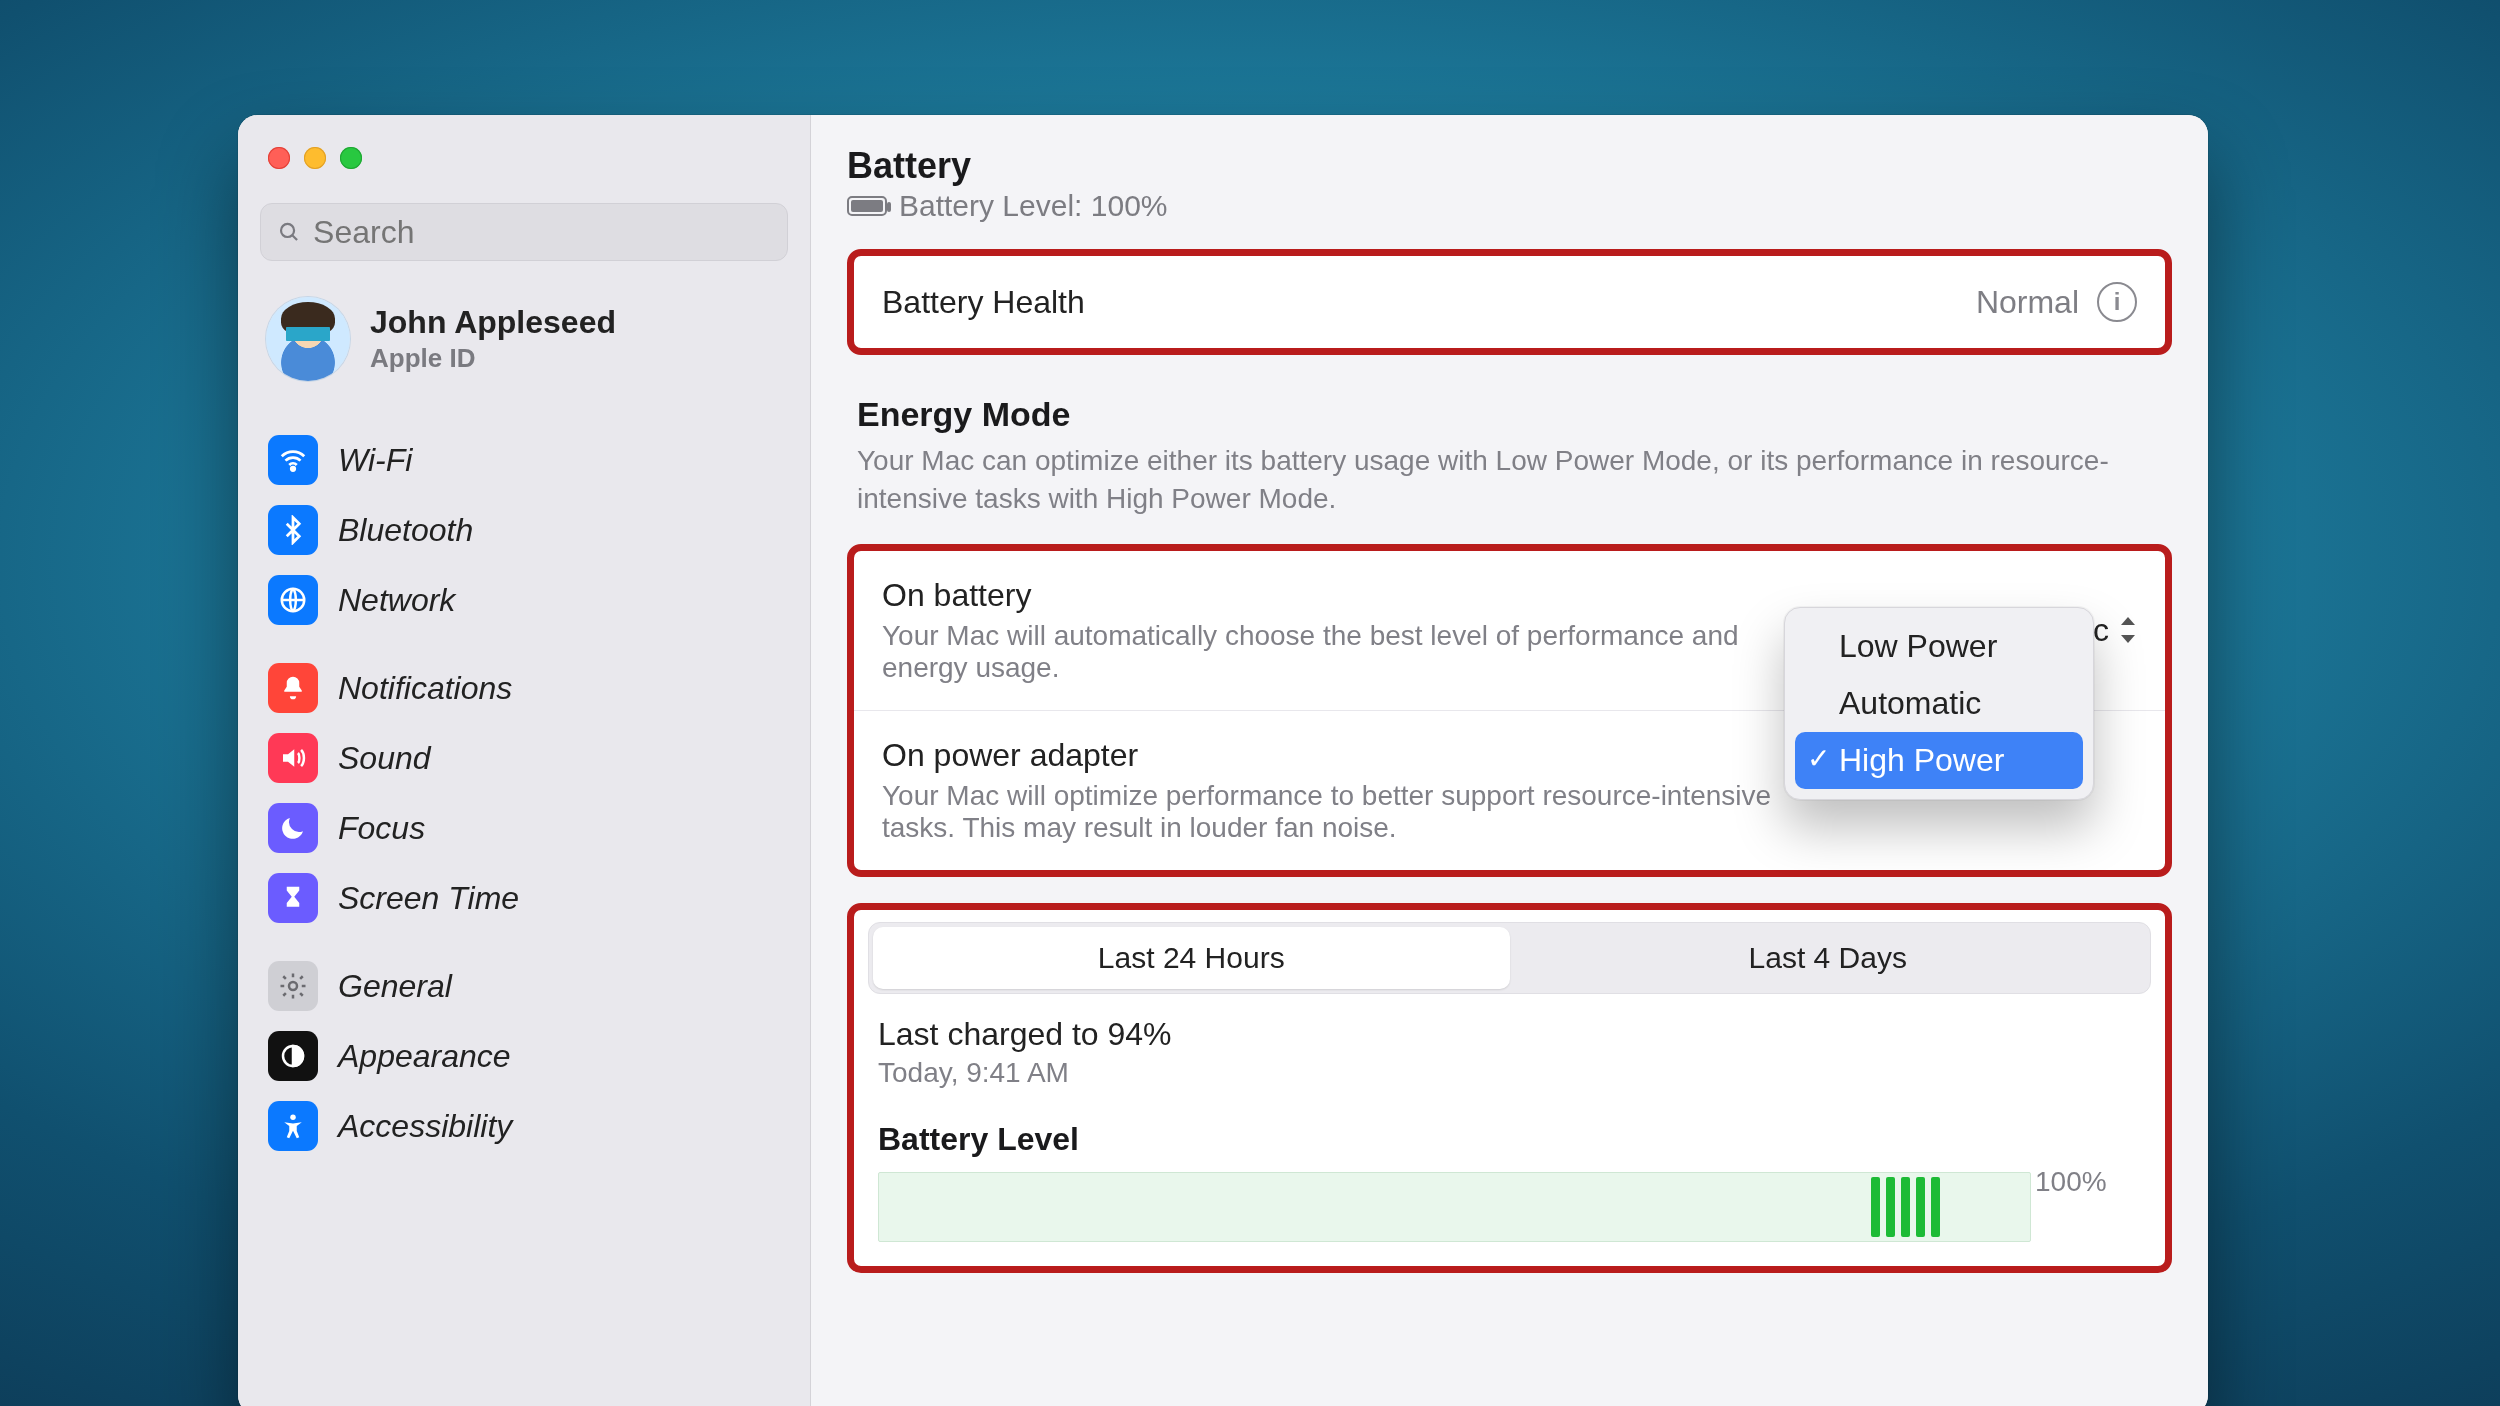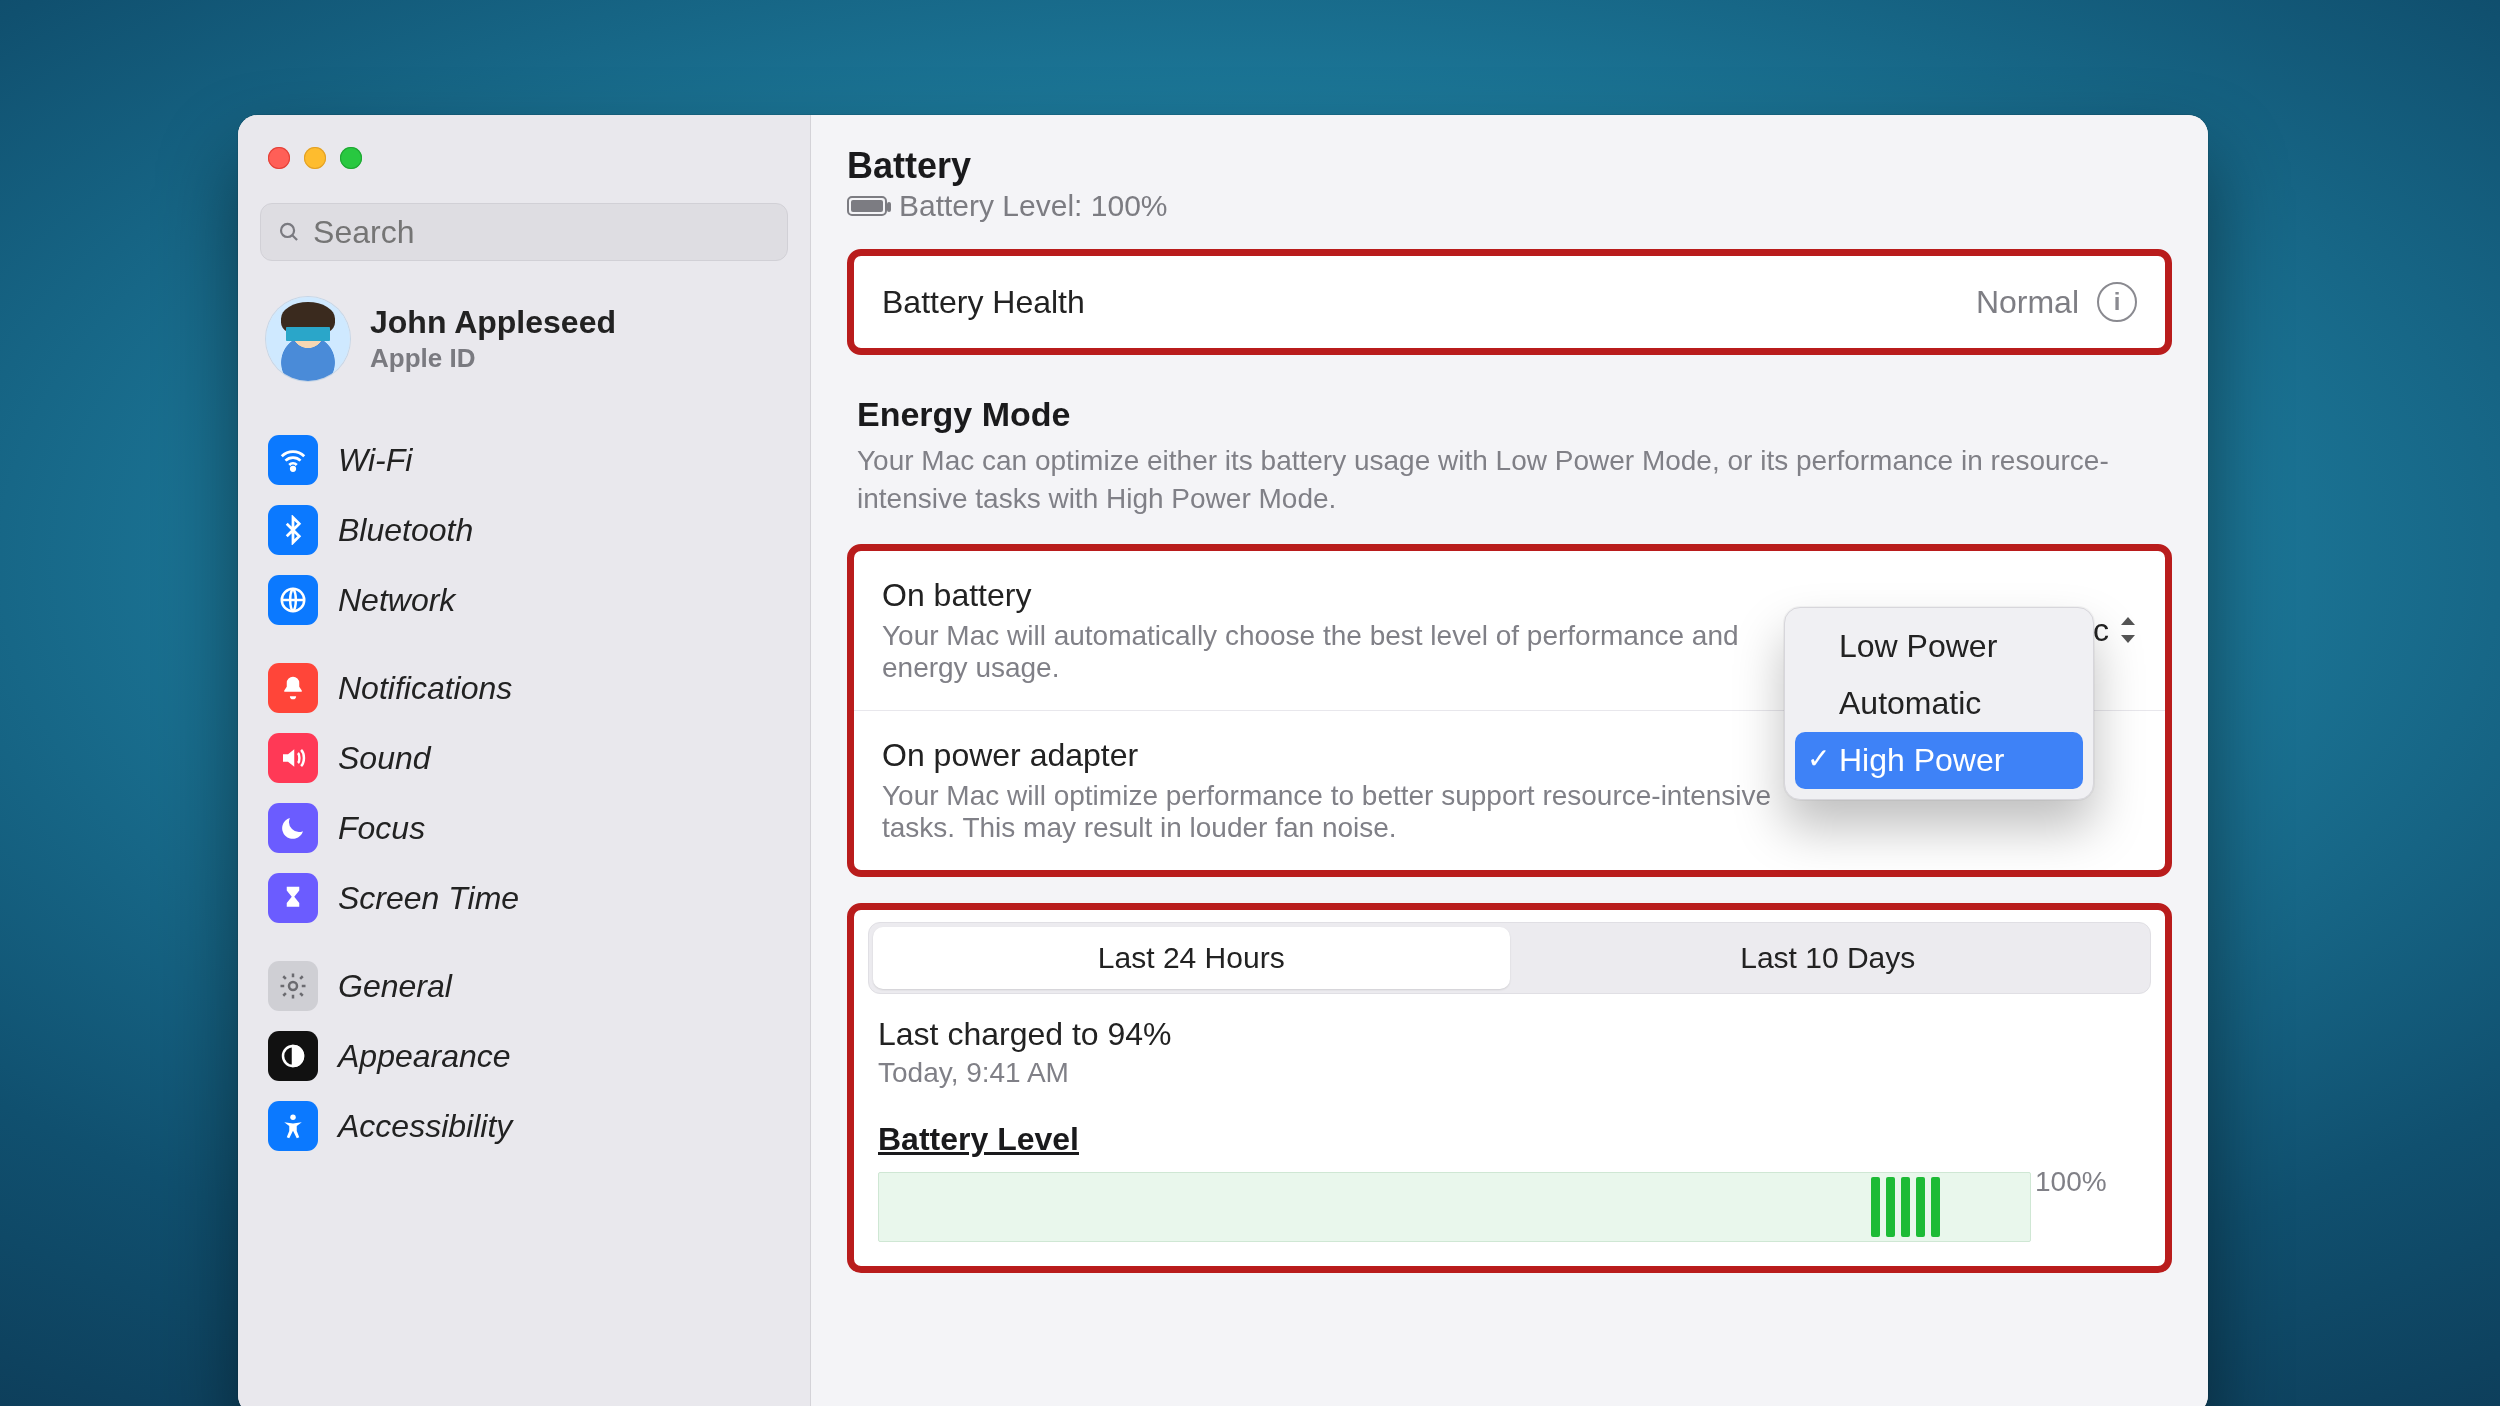--- a/index.html
+++ b/index.html
@@ -147,21 +147,21 @@
     flex:1; border:none; background:transparent; font-size:30px; color:#222;
     padding:14px 0; border-radius:10px;
   }
   .seg button.active{ background:#fff; box-shadow:0 1px 2px rgba(0,0,0,.12);}
 
   .charge-info{ padding: 22px 10px 0 10px;}
   .charge-info .t1{ font-size:32px; color:#222;}
   .charge-info .t2{ font-size:28px; color:#808087; margin-top:4px;}
 
   .chart-block{ padding: 32px 10px 0 10px;}
-  .chart-block h3{ font-size:32px; font-weight:700; color:#1a1a1c;text-decoration:underline;}
+  .chart-block h3{ font-size:32px; font-weight:700; color:#1a1a1c;}
   .chart{
     margin-top:14px; position:relative; height:70px;
     background:#e9f7ec; border:1px solid #cfe7d4; border-radius:2px;
   }
   .chart .bars{ position:absolute; right:90px; top:4px; bottom:4px; display:flex; gap:6px; align-items:flex-end;}
   .chart .bars span{ width:9px; background:#1dbb36; height:100%; border-radius:2px;}
   .chart-label{ position:absolute; right:-4px; top:-6px; transform:translateX(100%); font-size:28px; color:#808087;}
   .chart-wrap{ position:relative; margin-right:110px;}
 </style>
 </head>
@@ -341,21 +341,21 @@
       <div class="popup" style="left:930px; top:56px;">
         <div class="popup-item">Low Power</div>
         <div class="popup-item">Automatic</div>
         <div class="popup-item sel">High Power</div>
       </div>
     </div>
 
     <div class="card" style="padding:12px 14px 24px 14px;">
       <div class="seg">
         <button class="active">Last 24 Hours</button>
-        <button>Last 10 Days</button>
+        <button>Last 4 Days</button>
       </div>
 
       <div class="charge-info">
         <div class="t1">Last charged to 94%</div>
         <div class="t2">Today, 9:41 AM</div>
       </div>
 
       <div class="chart-block">
         <h3>Battery Level</h3>
         <div class="chart-wrap">

